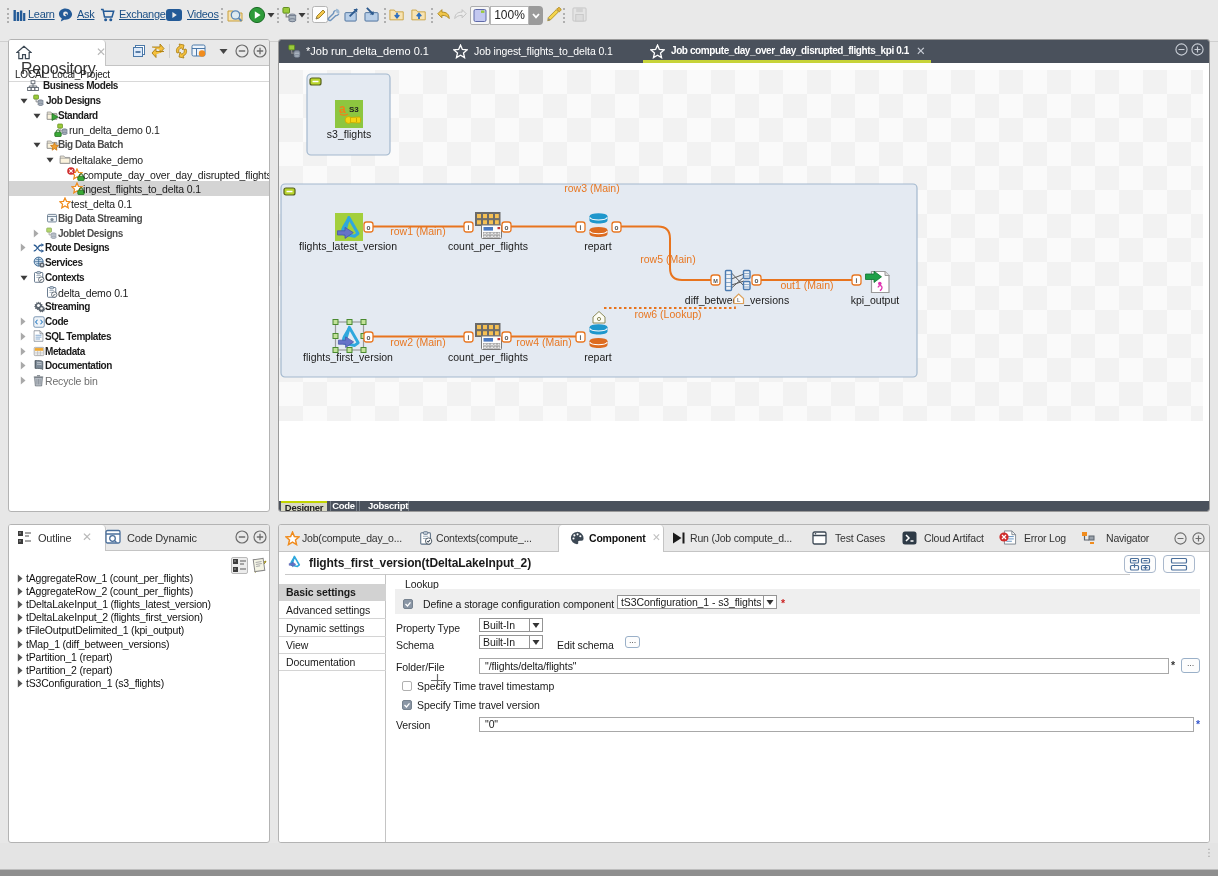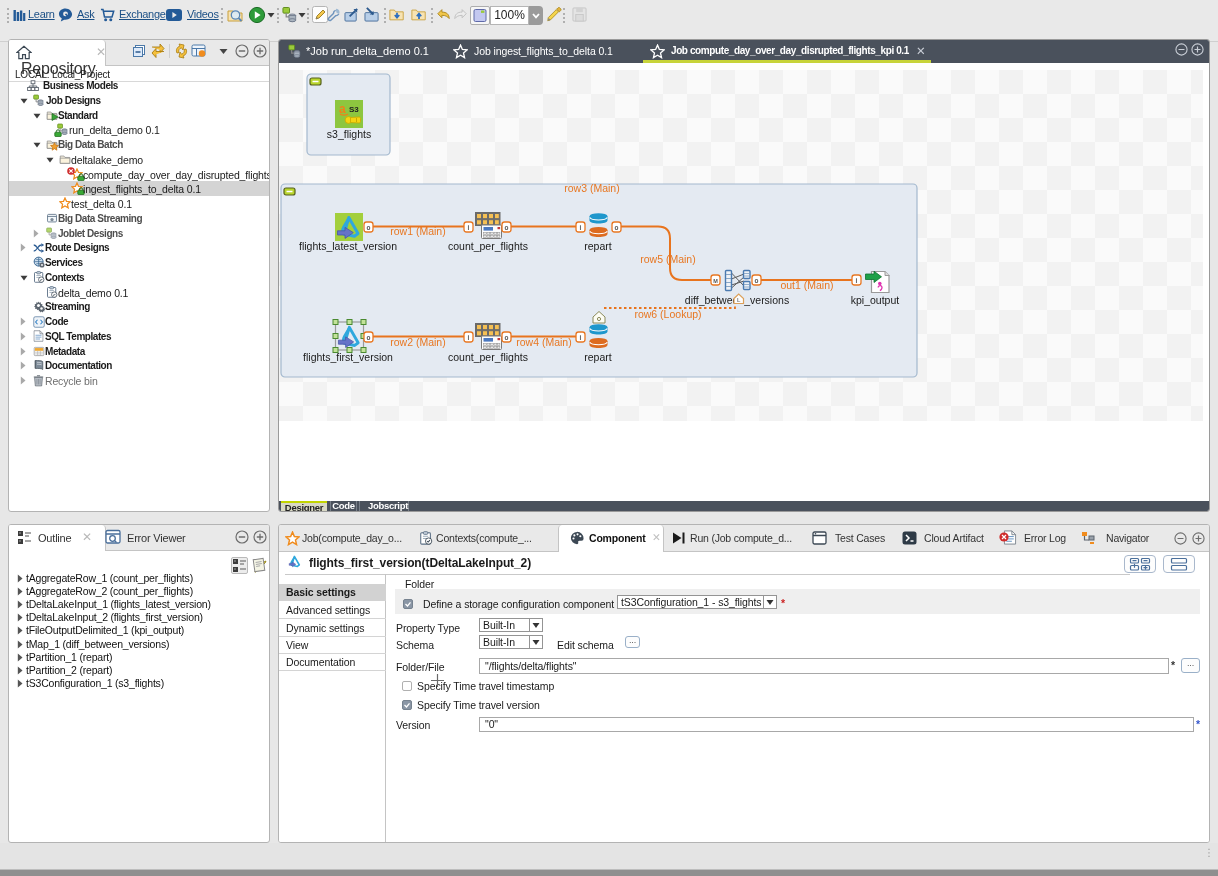--- a/index.html
+++ b/index.html
@@ -571,21 +571,21 @@
         </g>
       </svg>
     <span class="abs" style="left:29px;top:7px;font-size:11px;letter-spacing:-0.2px;color:#333;">Outline</span>
     <span class="abs" style="left:73px;top:5px;font-size:12px;color:#b9b9b9;">✕</span>
     <svg class="icn" style="left:96px;top:4px;" width="16" height="16" viewBox="0 0 16 16">
         <rect x="1" y="1.5" width="14" height="12.5" rx="1.5" fill="#fff" stroke="#4a6f9b" stroke-width="1.3"></rect>
         <path d="M1 5h14" stroke="#4a6f9b" stroke-width="1.3"></path>
         <circle cx="7.5" cy="9.5" r="2.8" fill="none" stroke="#4a6f9b" stroke-width="1.3"></circle>
         <path d="M9.5 11.5l2 2" stroke="#4a6f9b" stroke-width="1.3"></path>
       </svg>
-    <span class="abs" style="left:118px;top:7px;font-size:11px;letter-spacing:-0.2px;color:#333;">Error Viewer</span>
+    <span class="abs" style="left:118px;top:7px;font-size:11px;letter-spacing:-0.2px;color:#333;">Code Dynamic</span>
     <svg class="icn" style="left:226px;top:5px;" width="14" height="14">
         <use href="#s-minus"></use>
       </svg>
     <svg class="icn" style="left:244px;top:5px;" width="14" height="14">
         <use href="#s-plus"></use>
       </svg>
   </div>
   <div id="outline-body" class="abs" style="left:0;top:26px;right:0;bottom:0;font-size:10.5px;letter-spacing:-0.2px;">
     <div class="abs" style="left:222px;top:6px;width:17px;height:17px;border:1px solid #b9b9b9;background:#ececec;border-radius:2px;">
         <svg width="15" height="15" viewBox="0 0 15 15" style="margin:0 auto">
@@ -899,21 +899,21 @@
         </svg>
       </div>
 
     <div class="abs" style="left:0;top:22px;width:107px;bottom:0;border-right:1px solid #c4c4c4;"></div>
     <div class="abs" style="left:0;top:32px;width:107px;height:17px;background:#d2d2d2;line-height:17px;"><span style="margin-left:7px;font-weight:bold;">Basic settings</span></div>
     <div class="abs" style="left:0;top:49px;width:107px;height:18px;border-bottom:1px solid #d4d4d4;line-height:18px;"><span style="margin-left:7px;">Advanced settings</span></div>
     <div class="abs" style="left:0;top:67px;width:107px;height:18px;border-bottom:1px solid #d4d4d4;line-height:18px;"><span style="margin-left:7px;">Dynamic settings</span></div>
     <div class="abs" style="left:0;top:85px;width:107px;height:17px;border-bottom:1px solid #d4d4d4;line-height:17px;"><span style="margin-left:7px;margin-top:28px;">View</span></div>
     <div class="abs" style="left:0;top:102px;width:107px;height:17px;border-bottom:1px solid #d4d4d4;line-height:17px;"><span style="margin-left:7px;">Documentation</span></div>
 
-    <span class="abs" style="left:126px;top:26px;">Folder</span>
+    <span class="abs" style="left:126px;top:26px;">Lookup</span>
     <div class="abs" style="left:116px;top:37px;width:805px;height:25px;background:#efefef;"></div>
     <div class="abs" style="left:124px;top:47px;width:10px;height:10px;background:#8a96a5;border:1px solid #76828f;border-radius:2px;">
         <svg width="8" height="8" viewBox="0 0 8 8">
           <path d="M1.5 4l2 2 3-3.6" fill="none" stroke="#fff" stroke-width="1.3"></path>
         </svg>
       </div>
     <span class="abs" style="left:144px;top:46px;">Define a storage configuration component</span>
     <div class="abs" style="left:338px;top:43px;width:160px;height:14px;background:#fff;border:1px solid #949494;">
       <span class="abs" style="left:3px;top:0px;font-size:10.5px;">tS3Configuration_1 - s3_flights</span>
       <div class="abs" style="right:0;top:0;width:13px;height:12px;border-left:1px solid #949494;">

